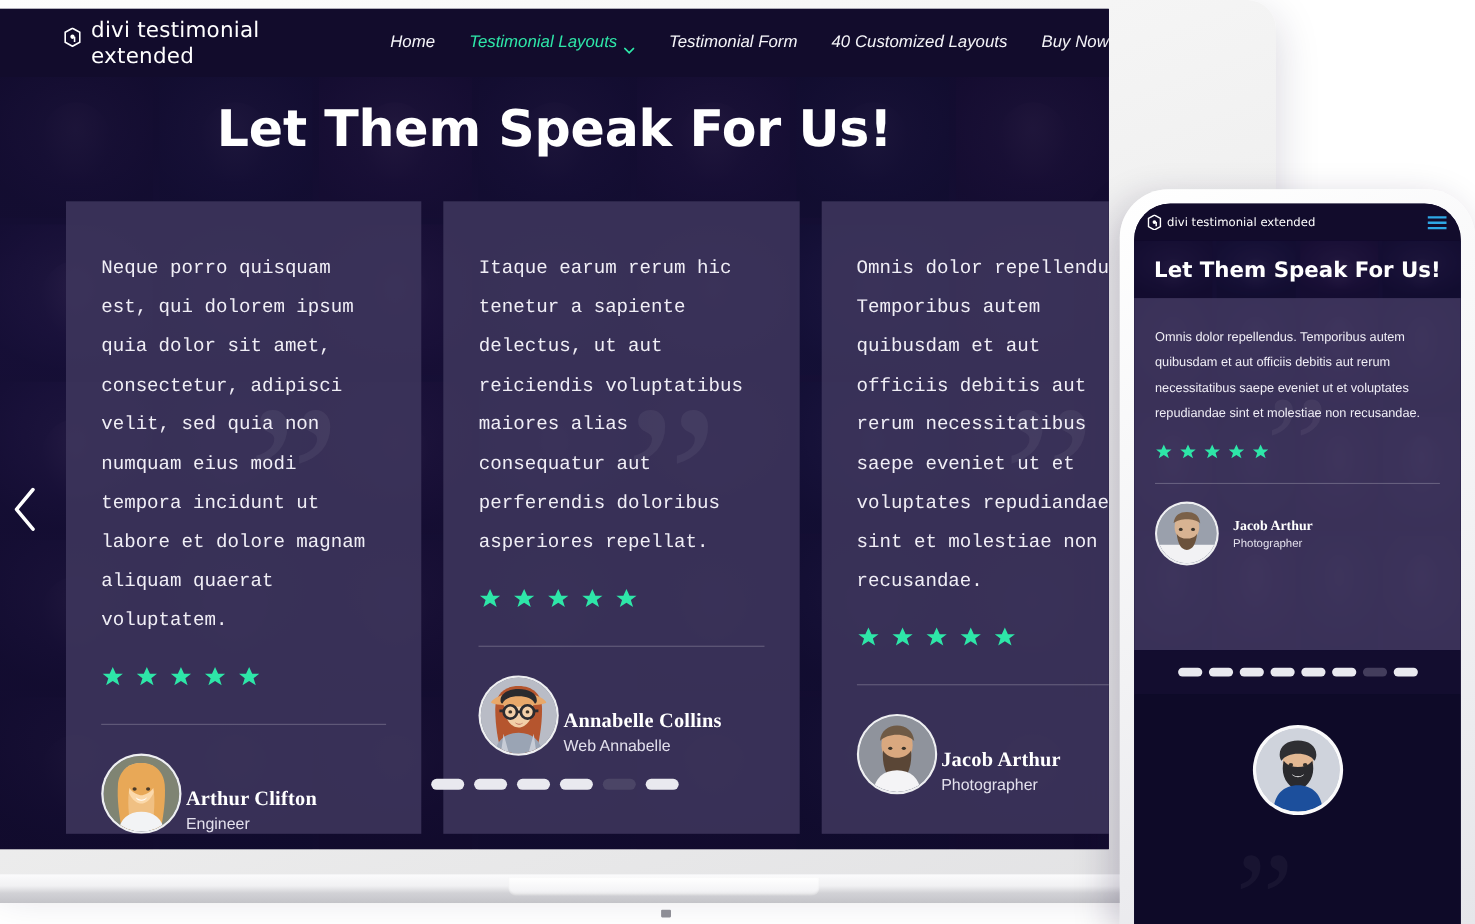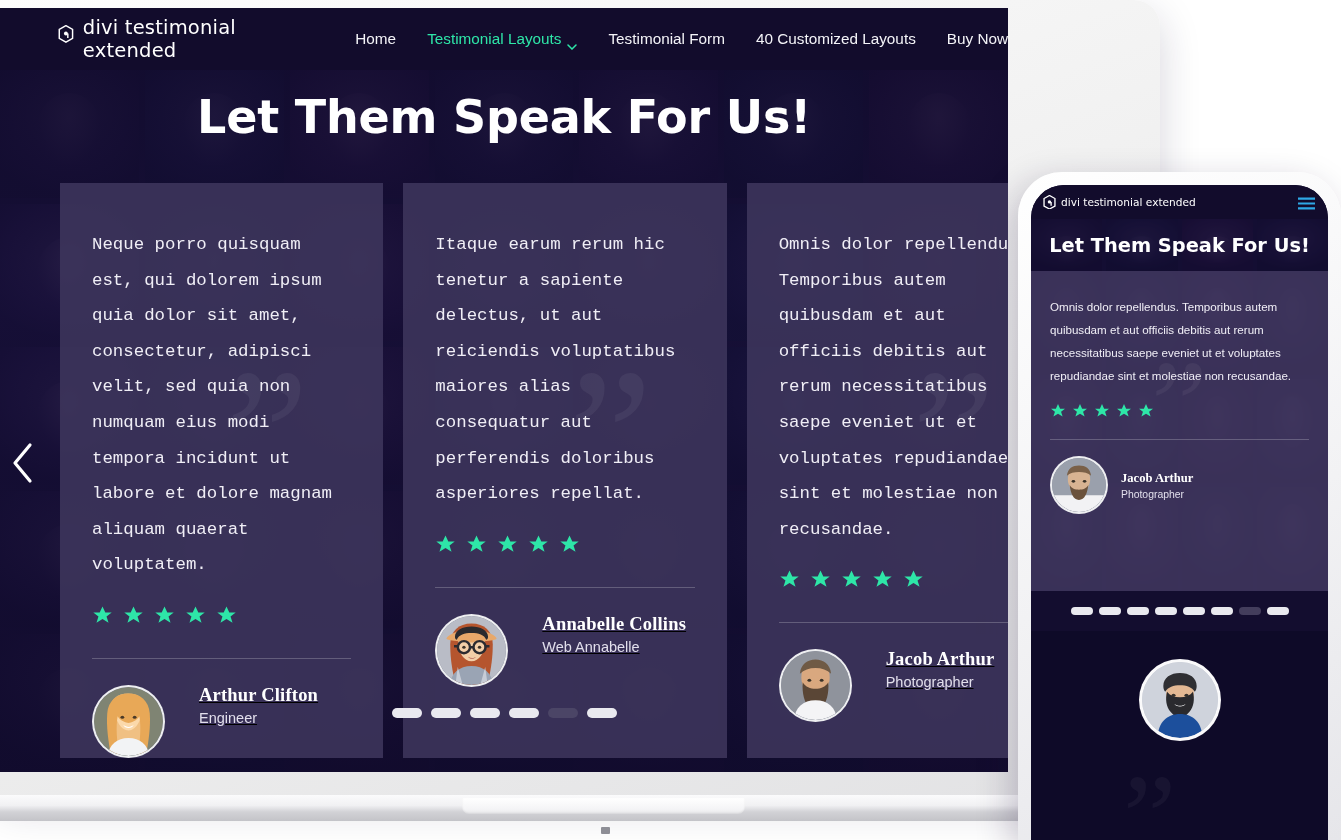--- a/index.html
+++ b/index.html
@@ -59,21 +59,21 @@
 
   
   .navbar {
     position: absolute; left: 0; top: 0; width: 1008px; height: 62px;
     background: #120c2c;
     display: flex; align-items: center; z-index: 6;
   }
   .logo-wrap { display:flex; align-items:center; gap:9px; margin-left: 58px; }
   .logo-mark { width: 25px; height: 28px; }
   .logo-text { color:#fff; font-size: 19.5px; letter-spacing:.2px; font-weight:500; font-family:"DejaVu Sans", sans-serif;}
-  .nav-menu { display:flex; align-items:center; gap: 31px; margin-left: 112px; }
+  .nav-menu { display:flex; align-items:center; gap: 31px; margin-left: 112px; font-style: italic; }
   .nav-item { color:#f4f4f8; font-size:15.3px; white-space:nowrap; cursor:pointer; display:flex; align-items:center; gap:6px;}
   .nav-item.active { color:#2ee6a8; }
   .chev { width:10px; height:6px; }
 
   
   .hero-title {
     position:absolute; left:0; top: 82px; width: 1008px; text-align:center;
     color:#ffffff; font-size: 46px; font-weight: 700; letter-spacing:-.2px;
     font-family: "DejaVu Sans", sans-serif; z-index: 5;
   }
@@ -89,21 +89,21 @@
   }
   .quote-mark {
     position:absolute; left: 165px; top: 196px;
     font-size: 190px; line-height:.6; color: rgba(255,255,255,.055);
     font-family: "Liberation Serif", serif; pointer-events:none;
   }
   .card-text { color:#f0eef6; font-size:17.4px; line-height: 35.6px; position:relative; z-index:2;font-family:Liberation Mono, monospace; }
   .stars { margin-top: 22px; display:flex; gap: 10px; position:relative; z-index:2;}
   .star { width: 21px; height: 21px; color:#2ee6a8; }
   .divider { margin-top: 32px; height:1px; background: rgba(255,255,255,.22); position:relative; z-index:2;}
-  .author { margin-top: 26px; display:flex; align-items:flex-start; gap: 34px; position:relative; z-index:2;text-decoration:underline;}
+  .author { margin-top: 26px; display:flex; align-items:flex-end; gap: 4px; position:relative; z-index:2;}
   .avatar {
     width: 73px; height:73px; border-radius:50%;
     border: 2px solid rgba(255,255,255,.85);
     overflow:hidden; flex:none;
     background:#8d91a0;
   }
   .avatar svg { display:block; width:100%; height:100%; }
   .author-name { color:#fff; font-size:18.5px; font-weight:700; font-family:"Liberation Serif", serif; letter-spacing:.2px;}
   .author-role { color:#e2dfec; font-size:14.5px; margin-top:4px; }
 

